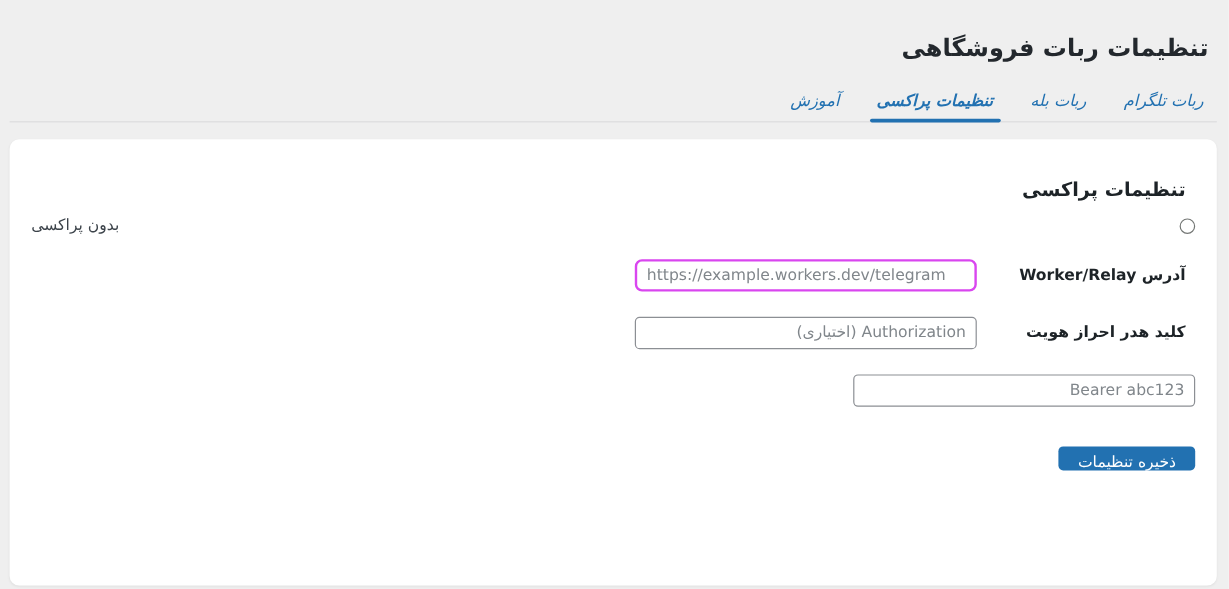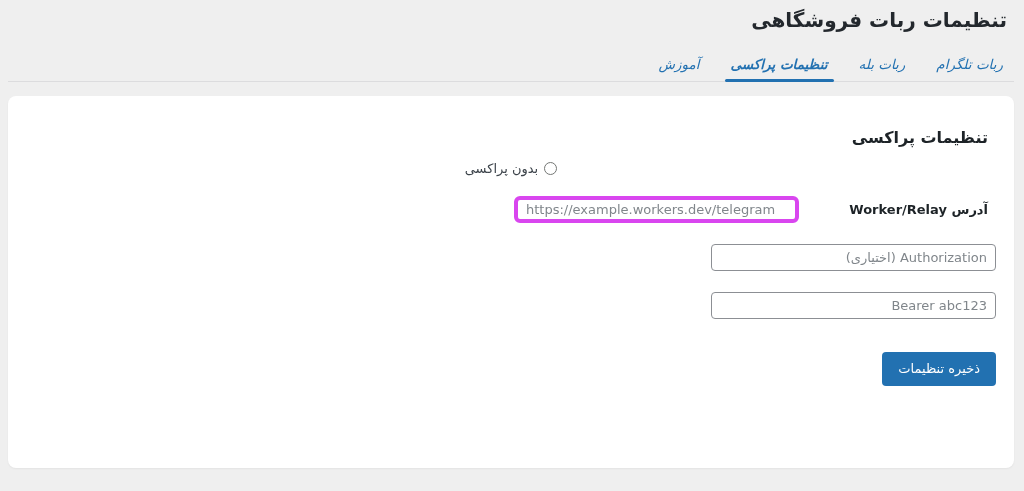--- a/index.html
+++ b/index.html
@@ -6,21 +6,21 @@
   html, body { width: 1024px; height: 491px; overflow: hidden; }
   body {
     background: #efefef;
     font-family: "DejaVu Sans", sans-serif;
     direction: rtl;
     color: #1d2327;
   }
 
   
   .page-title {
-    margin: 8px 17px 0 0;
+    margin: 28px 17px 0 0;
     font-size: 20px;
     line-height: 24px;
     font-weight: bold;
     color: #23282d;
     text-align: right;
     padding-left: 48px;
   }
 
   
   .tabs-bar {
@@ -70,21 +70,21 @@
     margin-left: 0;
     margin-right: 0;
   }
   .card-heading .inner { padding-right: 8px; display: inline-block; }
 
   
   .radio-group { margin-top: 11px; }
   .radio-row {
     display: flex;
     align-items: center;
-    justify-content: center;
+    justify-content: space-between;
     gap: 6px;
     height: 19px;
     font-size: 13px;
     color: #3c434a;
     cursor: pointer;
   }
   .radio-circle {
     flex: 0 0 auto;
     width: 13px; height: 13px;
     border: 1.5px solid #747775;
@@ -112,53 +112,52 @@
   .form-row + .form-row { margin-top: 21px; }
   .field-label {
     width: 182px;
     flex: 0 0 auto;
     font-size: 13px;
     font-weight: bold;
     color: #1d2327;
     text-align: right;
     padding-right: 8px;
     line-height: 17px;
-    margin-left: 15px;
   }
   .text-input {
     width: 285px;
     height: 27px;
     border: 1px solid #8c8f94;
     border-radius: 4px;
     background: #fff;
     padding: 0 8px;
     font-size: 13px;
     font-family: "DejaVu Sans", sans-serif;
     color: #2c3338;
   }
   .text-input::placeholder { color: #80868b; opacity: 1; }
   .text-input.focused {
-    border: 4px solid #d946ef;
+    border: 2px solid #d946ef;
     border-radius: 6px;
     outline: none;
   }
   .text-input.ltr { direction: ltr; text-align: left; }
 
   
   .button-row { margin-top: 33px; text-align: right; }
   .save-button {
     display: inline-block;
     background: #2271b1;
     color: #ffffff;
     border: none;
     border-radius: 4px;
     font-size: 13px;
     font-family: "DejaVu Sans", sans-serif;
     padding: 6px 16px;
-    height: 34px;
+    height: 20px;
     line-height: 16px;
     cursor: pointer;
   }
 </style>
 </head>
 <body>
 
 <h1 class="page-title">تنظیمات ربات فروشگاهی</h1>
 
 <nav class="tabs-bar">
@@ -180,20 +179,21 @@
       <span>بدون پراکسی</span>
     </label>
   </div>
 
   <div class="form-area">
     <div class="form-row">
       <div class="field-label">آدرس Worker/Relay</div>
       <input type="text" class="text-input focused ltr" placeholder="https://example.workers.dev/telegram" style="">
     </div>
     <div class="form-row">
+      <div class="field-label">کلید هدر احراز هویت</div>
       <input type="text" class="text-input" placeholder="Authorization (اختیاری)" style="">
     </div>
     <div class="form-row">
       <input type="text" class="text-input" placeholder="Bearer abc123" style="">
     </div>
   </div>
 
   <div class="button-row">
     <button class="save-button">ذخیره تنظیمات</button>
   </div>

